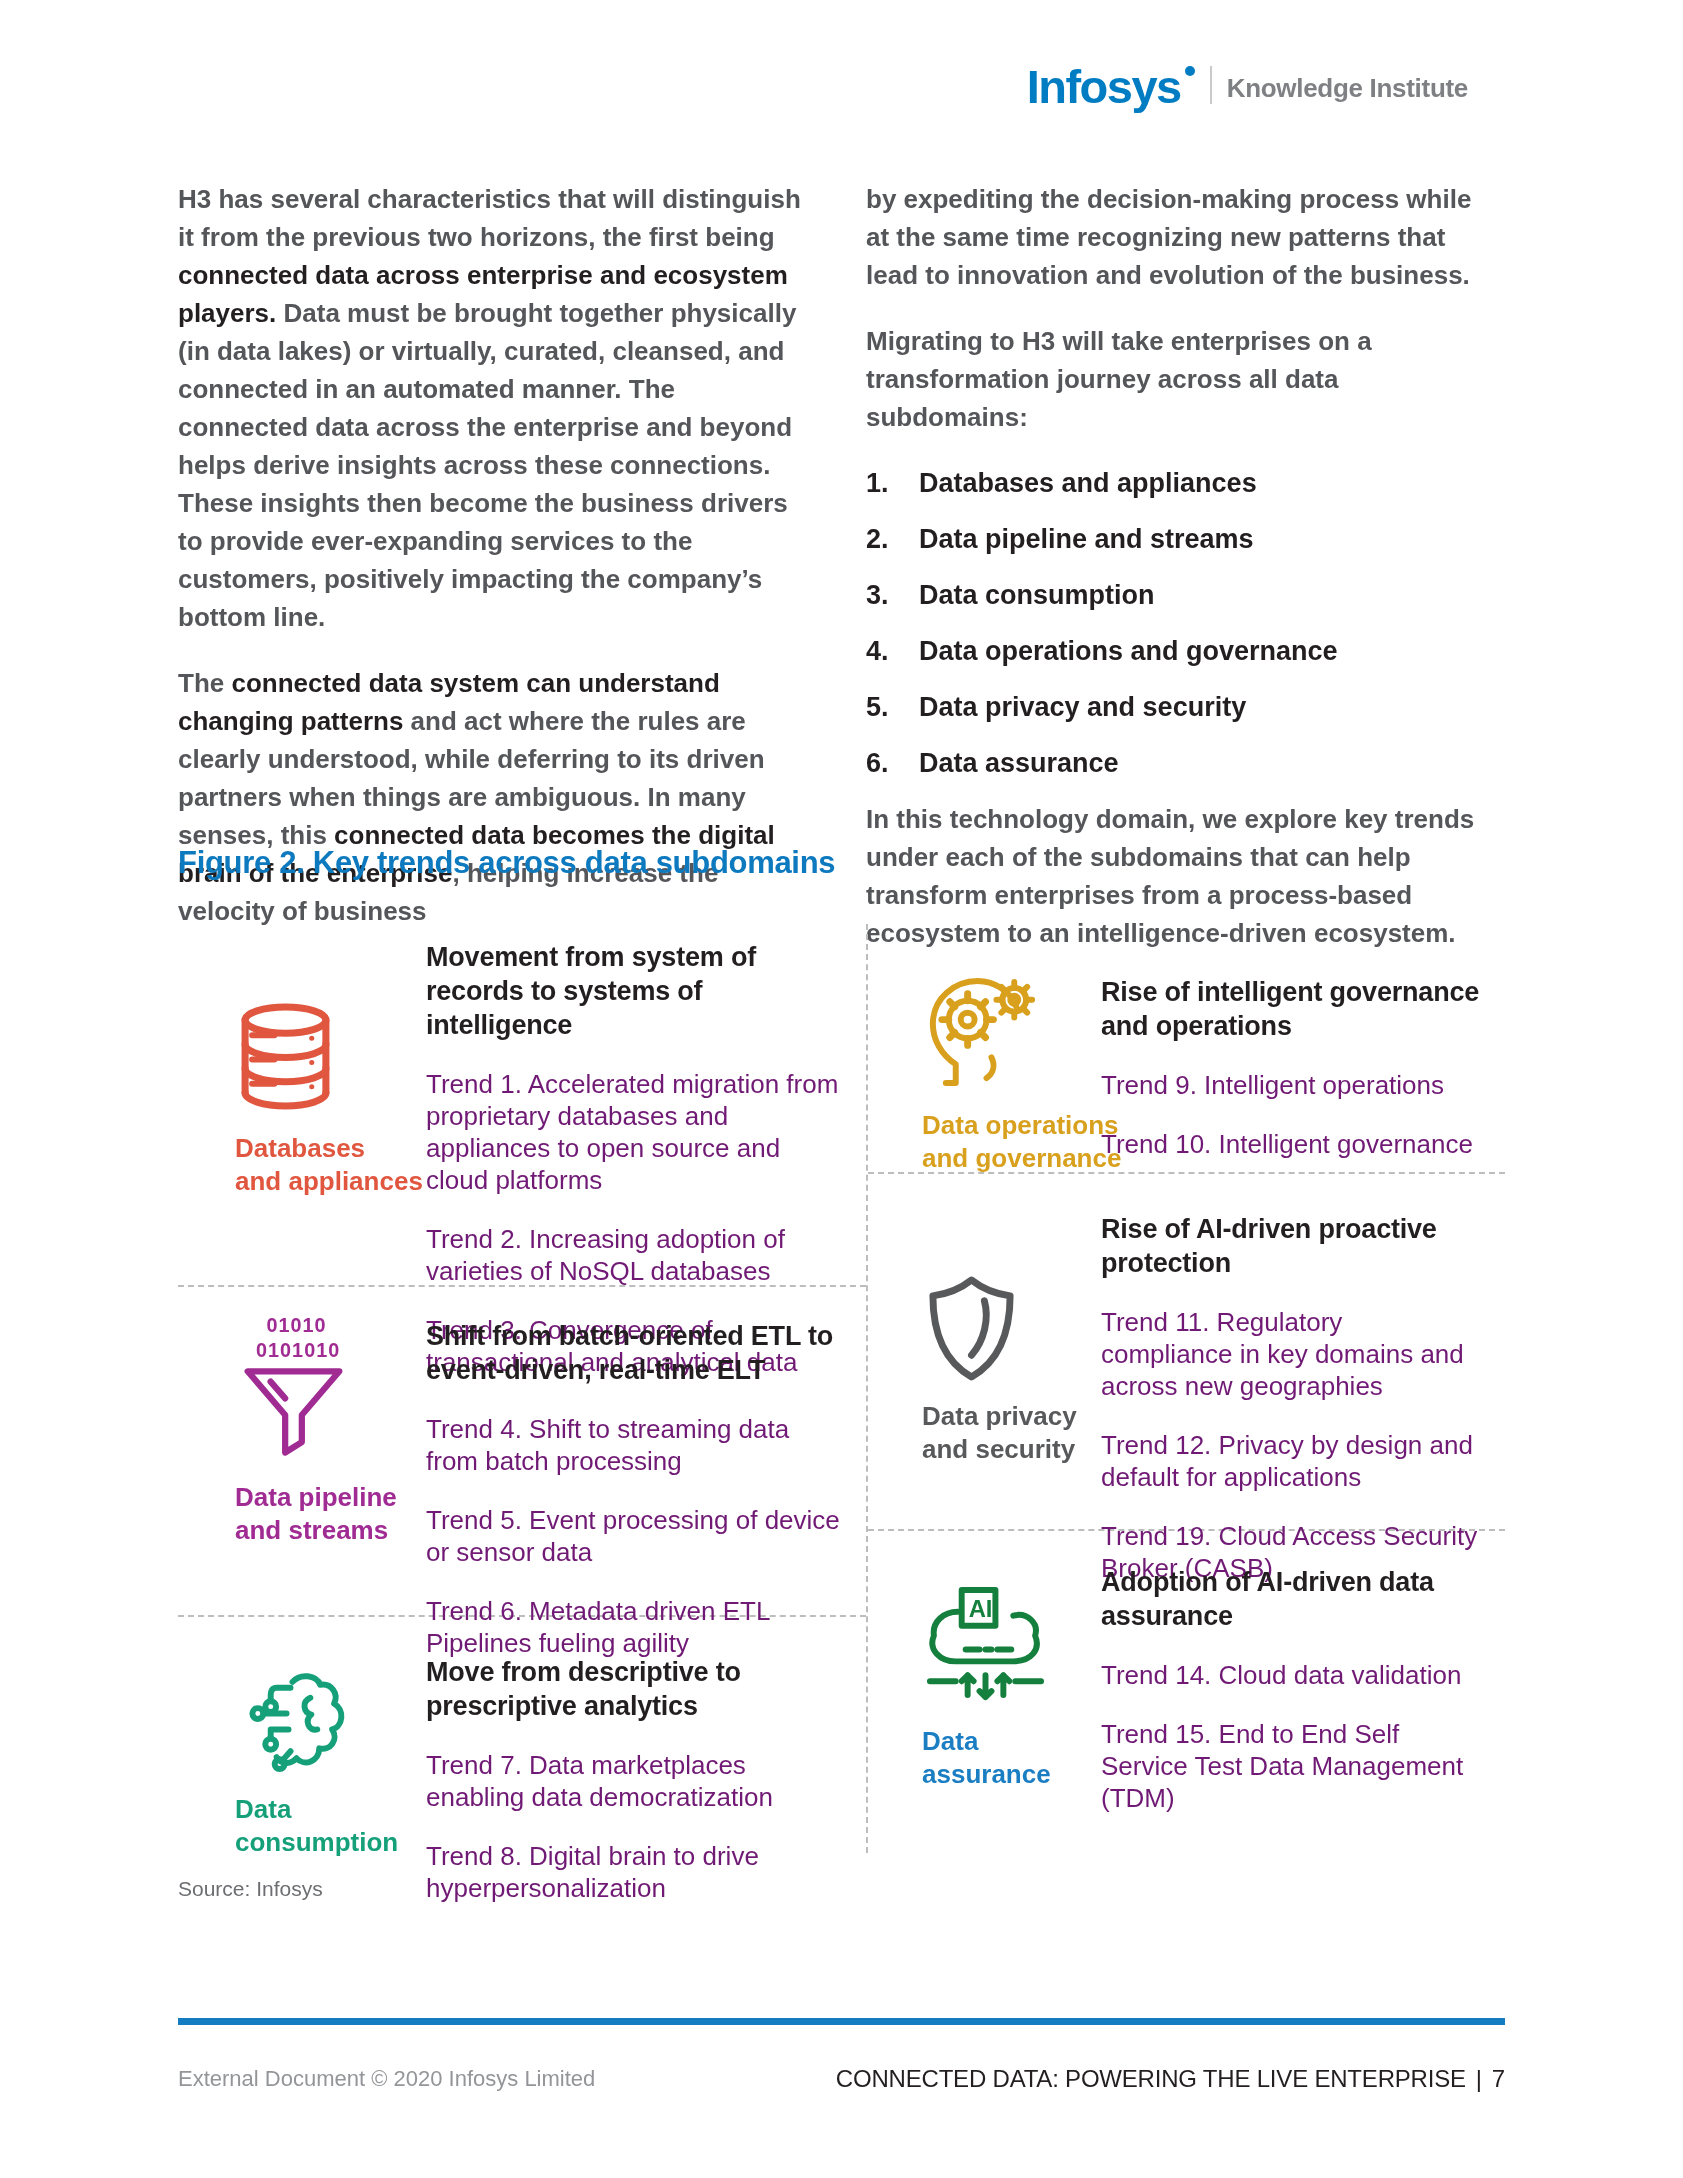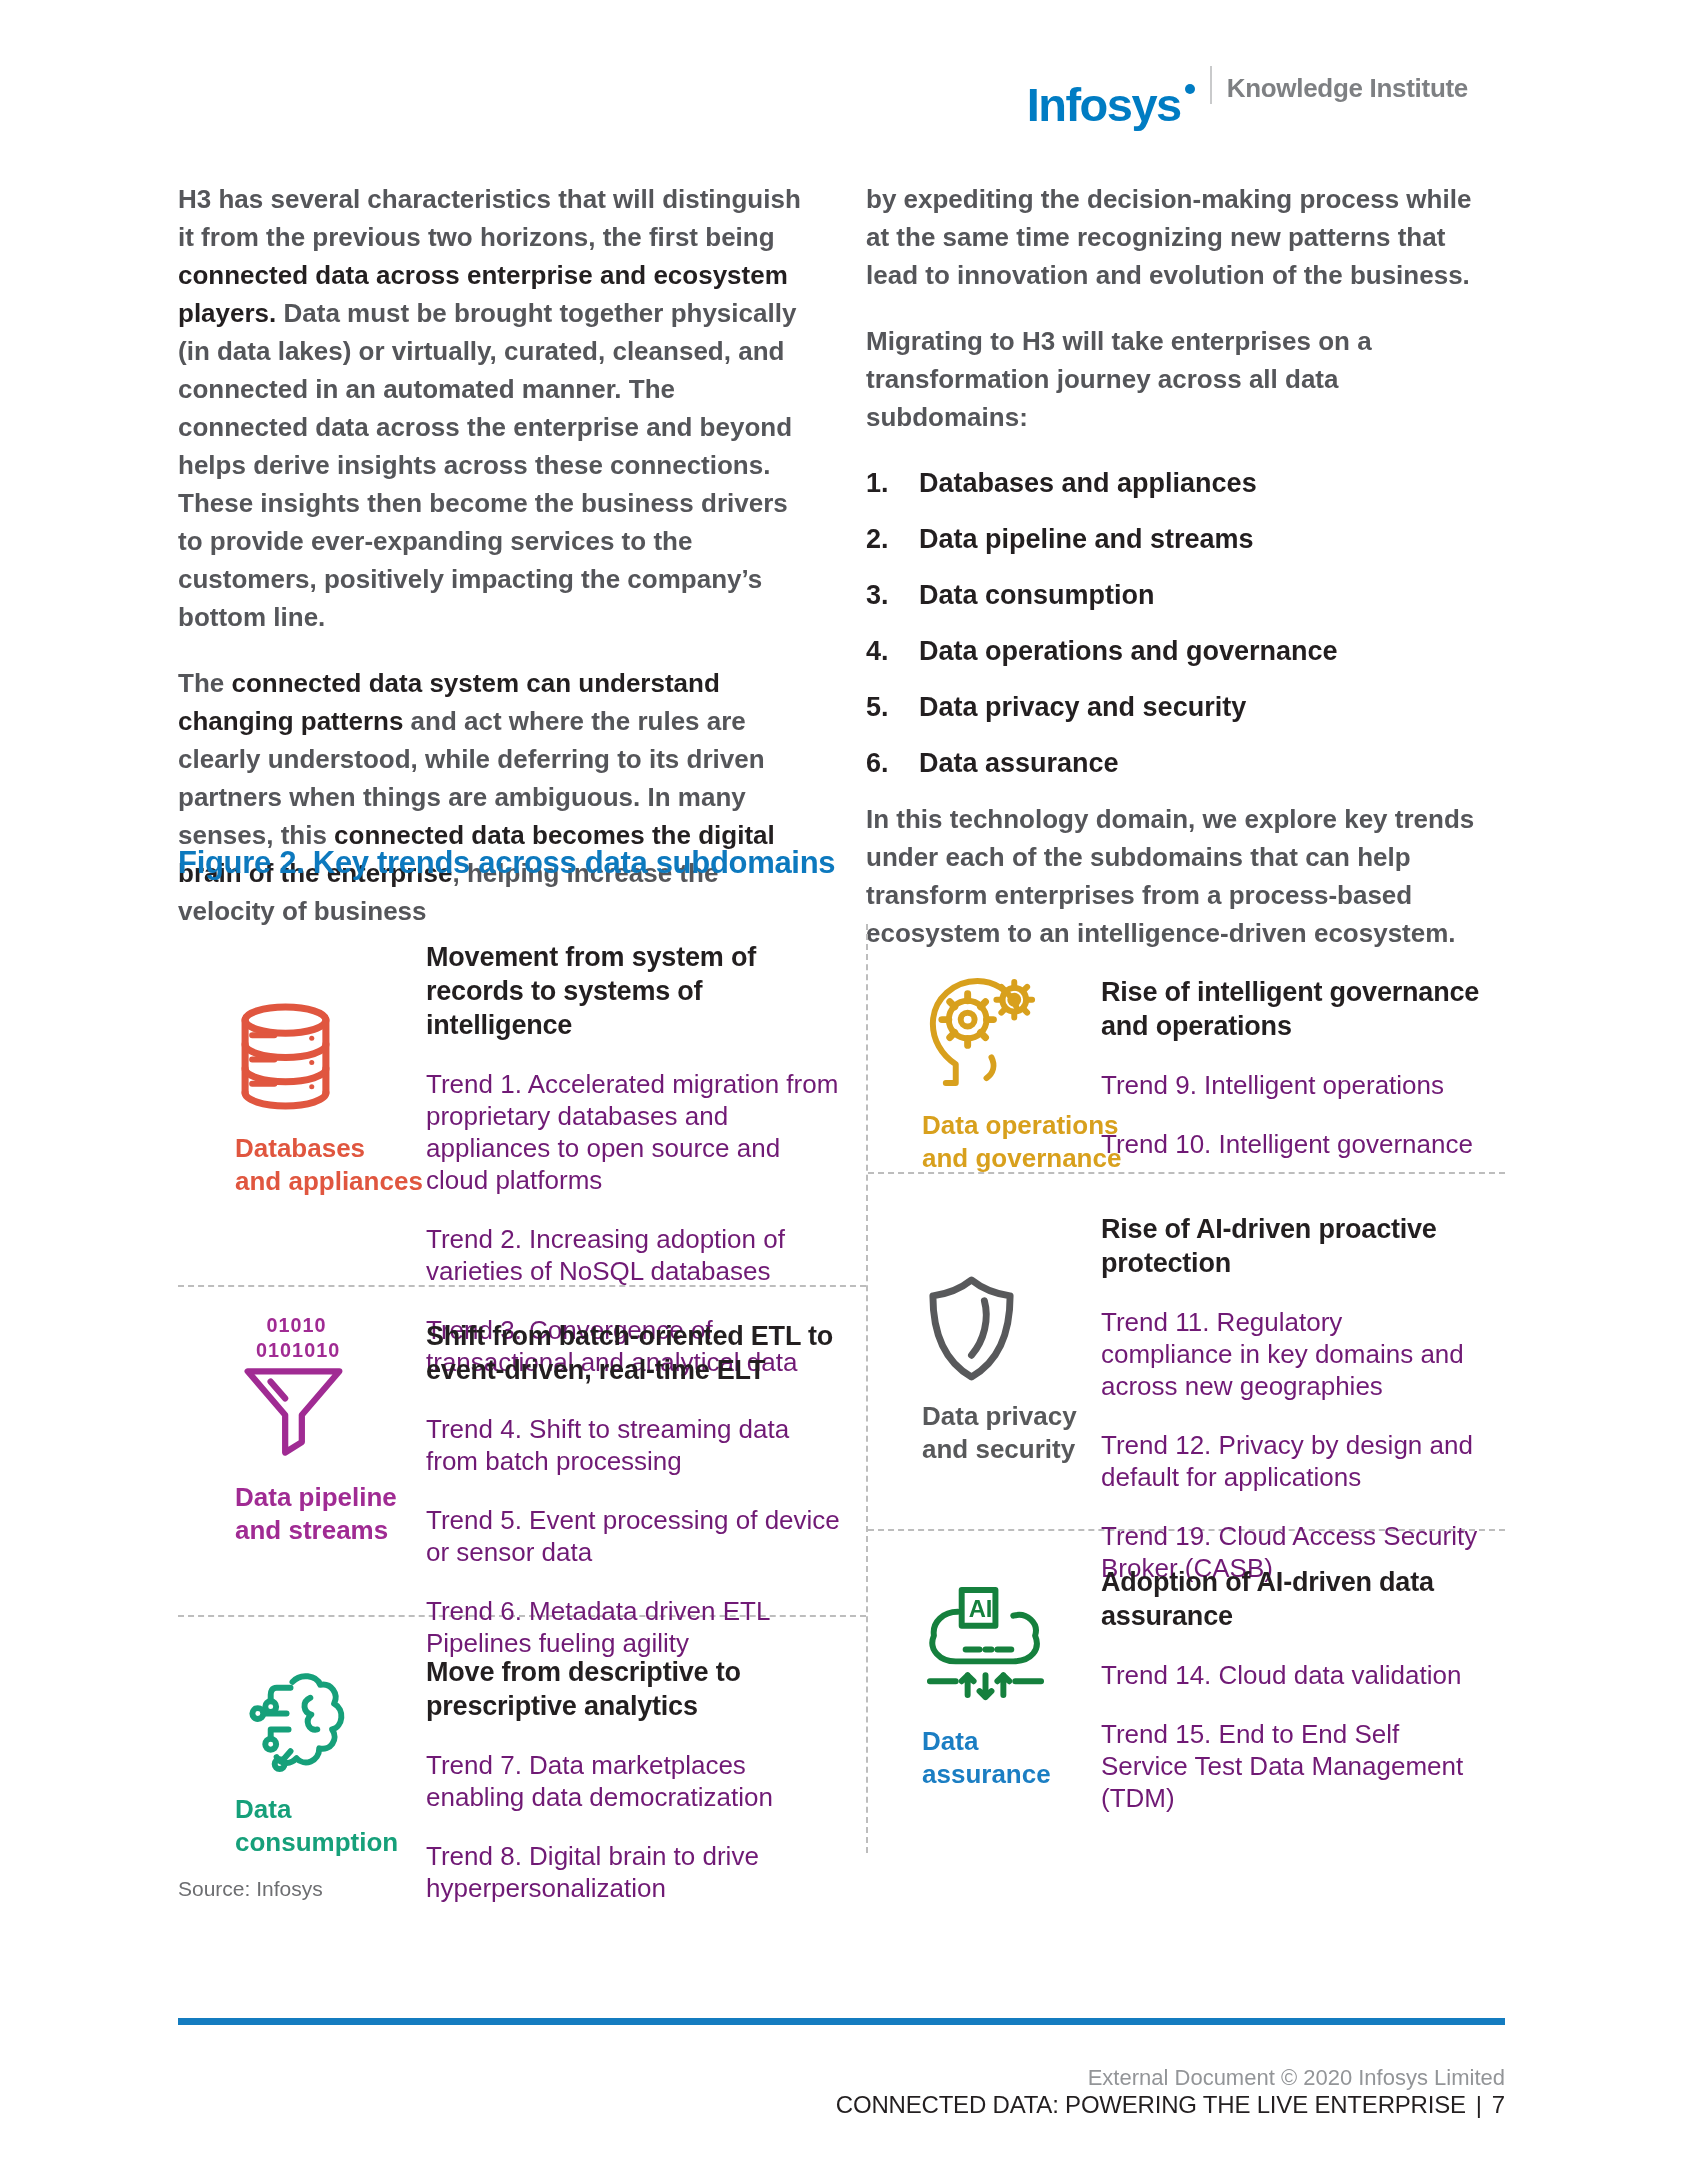--- a/index.html
+++ b/index.html
@@ -4,21 +4,21 @@
 <style>
   * { margin:0; padding:0; box-sizing:border-box; }
   html,body { background:#ffffff; }
   .page {
     position:relative; width:1683px; height:2178px; background:#ffffff;
     font-family:"Liberation Sans", sans-serif; overflow:hidden;
   }
 
   
   .logo-wrap { position:absolute; top:63px; right:215px; display:flex; align-items:flex-start; gap:15px; }
-  .logo-brand { display:inline-flex; align-items:flex-start;margin-top:18px; }
+  .logo-brand { display:inline-flex; align-items:flex-start; }
   .logo-brand-text { font-size:47px; font-weight:bold; color:#007CC3; letter-spacing:-1.5px; line-height:1; }
   .logo-dot { width:10px; height:10px; border-radius:50%; background:#007CC3; margin:3px 0 0 4px; }
   .logo-divider { width:2px; height:38px; background:#C9CACB; margin-top:3px; }
   .logo-sub { font-size:26px; font-weight:bold; color:#7E8083; margin-top:10px; letter-spacing:-0.3px; }
 
   
   .intro { position:absolute; left:178px; top:180px; width:1317px; display:flex; gap:59px;
            color:#55565A; font-size:26px; line-height:38px; }
   .col-left  { width:629px; }
   .col-right { width:629px; }
@@ -53,21 +53,21 @@
   .mt-head  { margin-top:48px; }  .pt-head  { padding-top:51px; }
   .mt-shield{ margin-top:99px; } .pt-shield{ padding-top:38px; }
   .mt-cloud { margin-top:51px; }  .pt-cloud { padding-top:34px; }
 
   .icon-box svg { display:block; }
 
   .source { position:absolute; left:178px; top:1877px; font-size:21px; color:#6D6E71; }
 
   
   .footer-rule { position:absolute; left:178px; top:2018px; width:1327px; height:7px; background:#147CC0; }
-  .footer { position:absolute; left:178px; top:2065px; width:1327px; display:flex; justify-content:space-between; align-items:flex-end;flex-direction:column; }
+  .footer { position:absolute; left:178px; top:2065px; width:1327px; display:flex; justify-content:space-between; align-items:center; }
   .footer-left  { font-size:22px; color:#939598; }
   .footer-right { font-size:24px; color:#231F20; letter-spacing:-0.2px; }
   .footer-right .sep { margin:0 10px; color:#231F20; }
 </style>
 </head>
 <body>
 
 <div class="page">
 
   <div class="logo-wrap">

